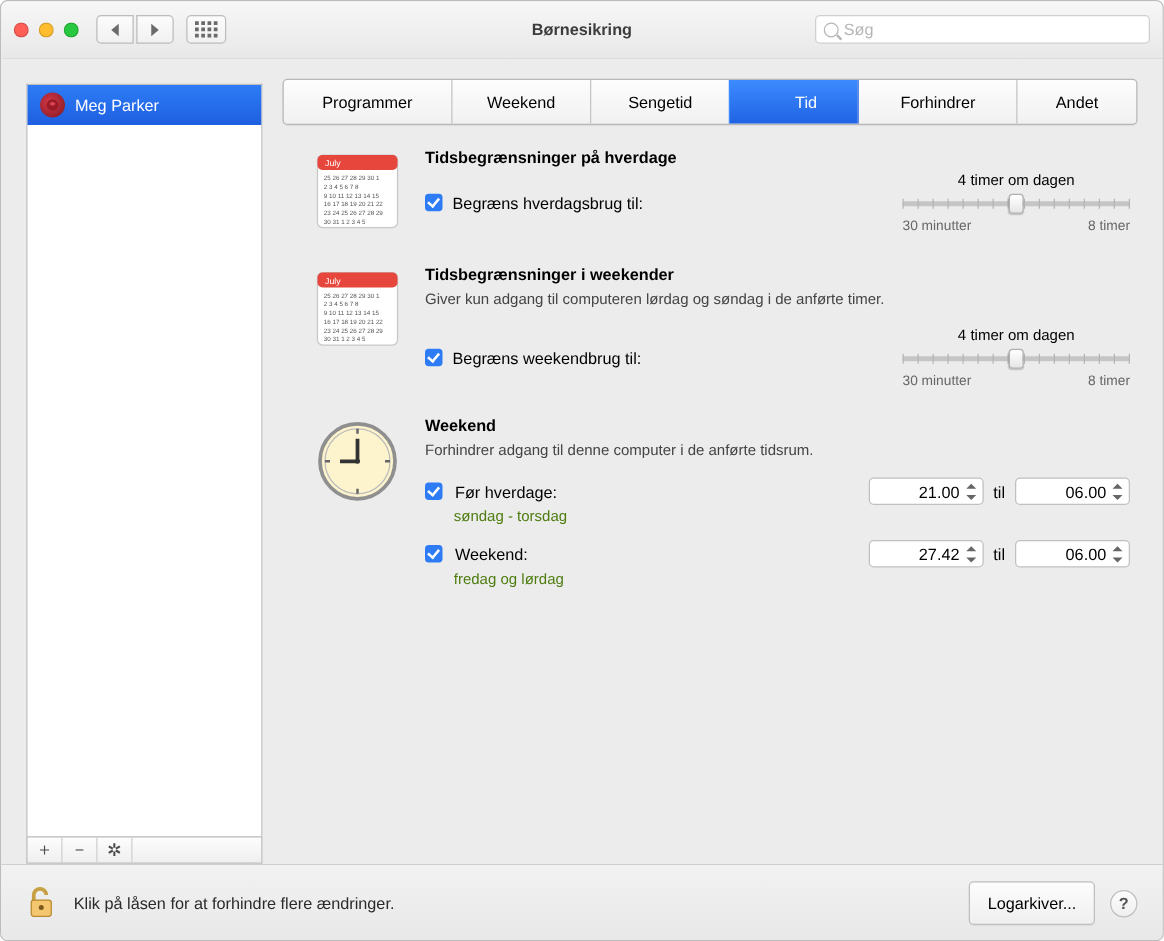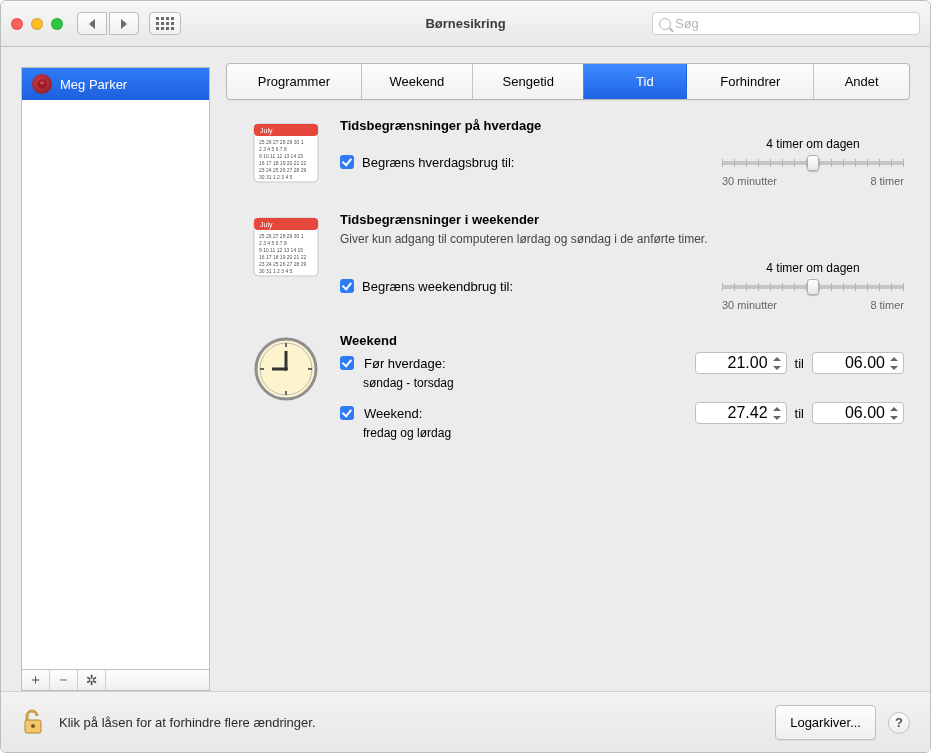--- a/index.html
+++ b/index.html
@@ -59,22 +59,22 @@
   .slider-block { width: 182px; margin-left: auto; text-align: center; }
   .slider-value { font-size: 12px; margin-bottom: 10px; }
   .slider-track { position: relative; height: 4px; background: #c5c5c5; border-radius: 2px; }
   .ticks { position:absolute; inset:0; display:flex; justify-content:space-between; }
   .ticks span { width:1px; height:8px; background:#b5b5b5; margin-top:-2px; }
   .knob { position: absolute; top: -6px; left: 50%; width: 12px; height: 16px; border-radius: 3px; background: linear-gradient(#fff,#e6e6e6); border: 1px solid #b0b0b0; box-shadow: 0 1px 1px rgba(0,0,0,0.2); transform: translateX(-50%); }
   .slider-labels { display: flex; justify-content: space-between; font-size: 11px; color: #666; margin-top: 10px; }
   
   
   .bed-row { display: flex; align-items: center; gap: 10px; margin-bottom: 2px; }
-  .bed-sub { font-size: 12px; color: #000000; margin: 2px 0 12px 23px; }
-  .time-field { width: 92px; height: 22px; border: 1px solid #c0c0c0; border-radius: 4px; background: #fff; display: flex; align-items: center; justify-content: flex-end; padding-right: 18px; position: relative; font-size: 16px; }
+  .bed-sub { font-size: 12px; color: #4d7c0f; margin: 2px 0 12px 23px; }
+  .time-field { width: 92px; height: 22px; border: 1px solid #c0c0c0; border-radius: 4px; background: #fff; display: flex; align-items: center; justify-content: flex-end; padding-right: 18px; position: relative; font-size: 13px; }
   .stepper { position:absolute; right:2px; top:1px; bottom:1px; width:14px; display:flex;flex-direction:column; }
   .step-up,.step-down { flex:1; display:flex;align-items:center;justify-content:center; }
   .up-arrow { width:0;height:0;border-left:4px solid transparent;border-right:4px solid transparent;border-bottom:4px solid #666; }
   .down-arrow { width:0;height:0;border-left:4px solid transparent;border-right:4px solid transparent;border-top:4px solid #666; }
   .til { font-size: 13px; }
   .bed-fields { margin-left: auto; display: flex; align-items: center; gap: 8px; }
 
   
   .footer { height: 62px; border-top: 1px solid #cfcfcf; background: linear-gradient(#f2f2f2,#e8e8e8); display:flex; align-items:center; padding: 0 20px; gap: 12px; border-radius: 0 0 6px 6px; }
   .lock-txt { font-size: 13px; color:#2a2a2a; }
@@ -278,20 +278,21 @@
                 <line x1="10" y1="36" x2="14" y2="36"></line>
                 <line x1="58" y1="36" x2="62" y2="36"></line>
               </g>
               <line x1="36" y1="36" x2="36" y2="18" stroke="#333" stroke-width="3"></line>
               <line x1="36" y1="36" x2="22" y2="36" stroke="#333" stroke-width="3"></line>
               <circle cx="36" cy="36" r="2" fill="#333"></circle>
             </svg>
         </div>
         <div class="section-body">
           <h3>Weekend</h3>
+          <p class="desc">Forhindrer adgang til denne computer i de anførte tidsrum.</p>
 
           <div class="bed-row">
             <span class="chk"></span>
             <span class="lbl">Før hverdage:</span>
             <div class="bed-fields">
               <div class="time-field">
                 <span>21.00</span>
                 <div class="stepper">
                     <div class="step-up">
                       <span class="up-arrow"></span>

